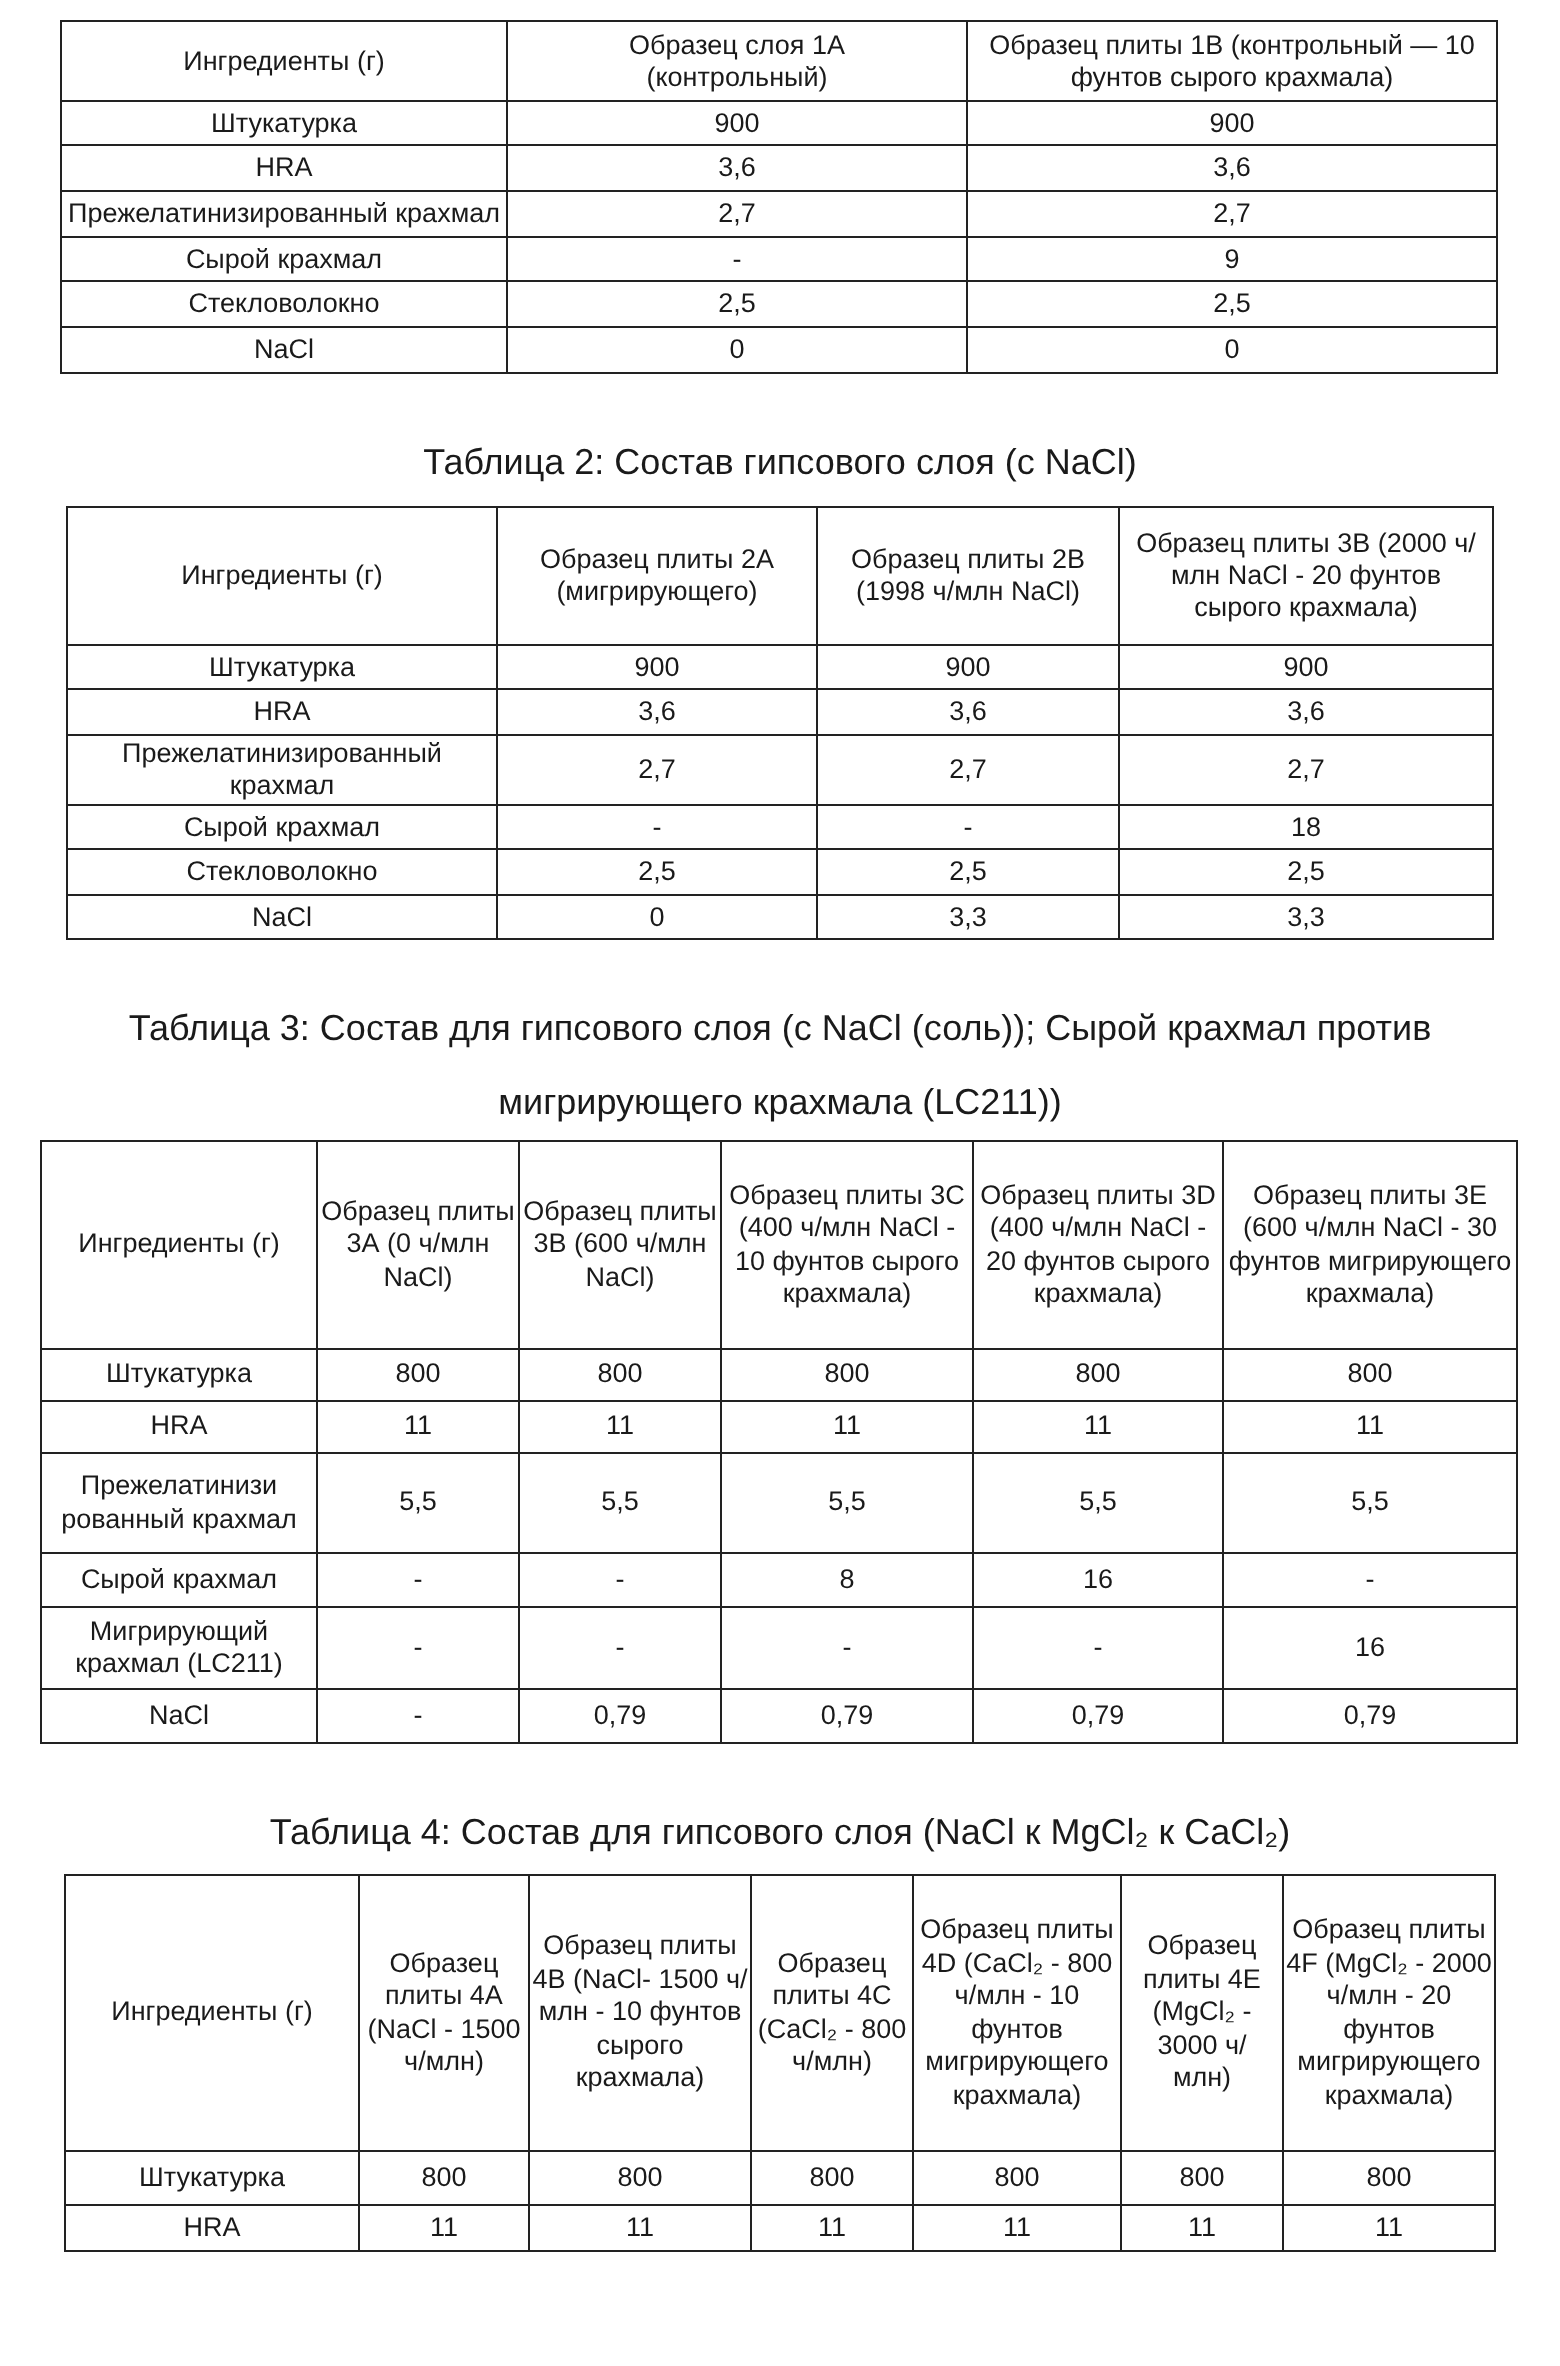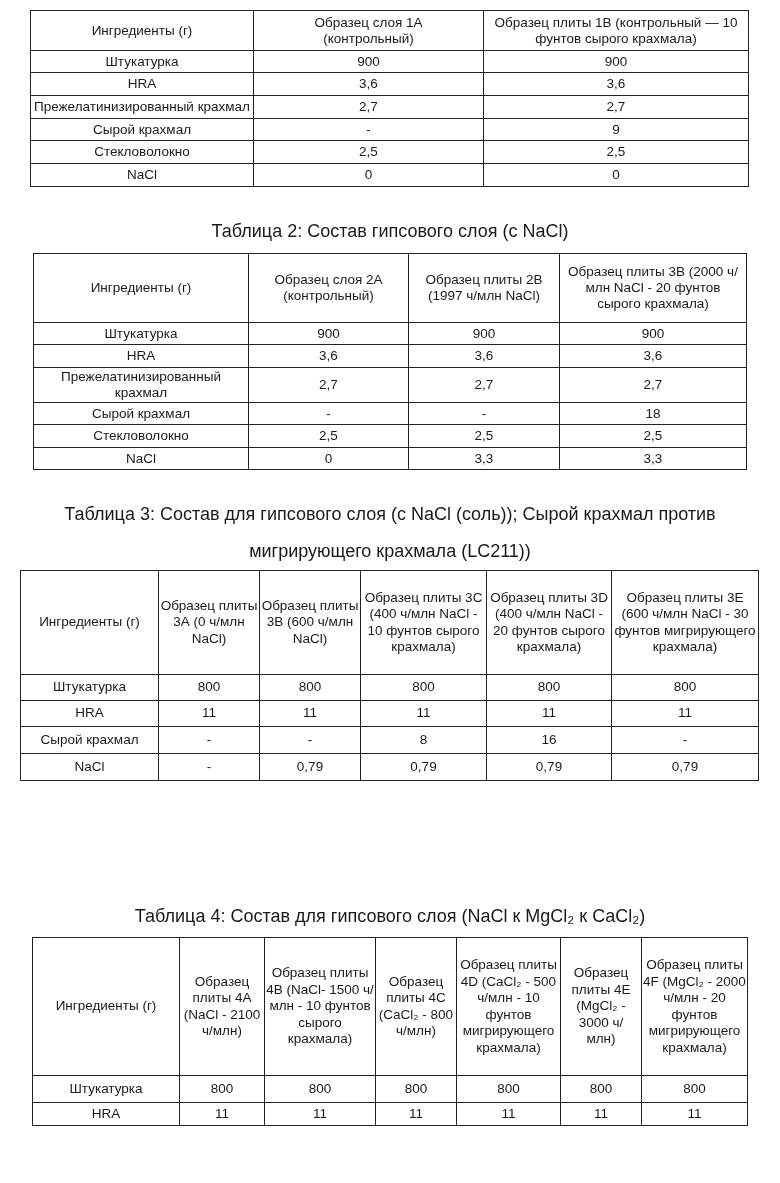--- a/index.html
+++ b/index.html
@@ -70,22 +70,22 @@
 <table id="t2">
   <colgroup>
       <col style="width:215px">
       <col style="width:160px">
       <col style="width:151px">
       <col style="width:187px">
     </colgroup>
   <tbody>
       <tr style="height:69px">
     <th>Ингредиенты (г)</th>
-    <th style="padding:0 10px">Образец слоя 2А (контрольный)</th>
-    <th>Образец плиты 2В (1997 ч/млн NaCl)</th>
+    <th style="padding:0 10px">Образец плиты 2А (мигрирующего)</th>
+    <th>Образец плиты 2В (1998 ч/млн NaCl)</th>
     <th style="padding:0 6px">Образец плиты 3В (2000 ч/млн NaCl - 20 фунтов сырого крахмала)</th>
   </tr>
   <tr style="height:22px">
         <td>Штукатурка</td>
         <td>900</td>
         <td>900</td>
         <td>900</td>
       </tr>
   <tr style="height:23px">
         <td>HRA</td>
@@ -149,27 +149,43 @@
         <td>800</td>
       </tr>
   <tr style="height:26px">
         <td>HRA</td>
         <td>11</td>
         <td>11</td>
         <td>11</td>
         <td>11</td>
         <td>11</td>
       </tr>
+  <tr style="height:50px">
+        <td>Прежелатинизи рованный крахмал</td>
+        <td>5,5</td>
+        <td>5,5</td>
+        <td>5,5</td>
+        <td>5,5</td>
+        <td>5,5</td>
+      </tr>
   <tr style="height:27px">
         <td>Сырой крахмал</td>
         <td>-</td>
         <td>-</td>
         <td>8</td>
         <td>16</td>
         <td>-</td>
+      </tr>
+  <tr style="height:41px">
+        <td style="padding:0 14px">Мигрирующий крахмал (LC211)</td>
+        <td>-</td>
+        <td>-</td>
+        <td>-</td>
+        <td>-</td>
+        <td>16</td>
       </tr>
   <tr style="height:27px">
         <td>NaCl</td>
         <td>-</td>
         <td>0,79</td>
         <td>0,79</td>
         <td>0,79</td>
         <td>0,79</td>
       </tr>
 </tbody>
@@ -182,24 +198,24 @@
       <col style="width:85px">
       <col style="width:111px">
       <col style="width:81px">
       <col style="width:104px">
       <col style="width:81px">
       <col style="width:106px">
     </colgroup>
   <tbody>
       <tr style="height:138px">
     <th>Ингредиенты (г)</th>
-    <th>Образец плиты 4А (NaCl - 2100 ч/млн)</th>
+    <th>Образец плиты 4А (NaCl - 1500 ч/млн)</th>
     <th>Образец плиты 4В (NaCl- 1500 ч/млн - 10 фунтов сырого крахмала)</th>
     <th>Образец плиты 4С (CaCl₂ - 800 ч/млн)</th>
-    <th>Образец плиты 4D (CaCl₂ - 500 ч/млн - 10 фунтов мигрирующего крахмала)</th>
+    <th>Образец плиты 4D (CaCl₂ - 800 ч/млн - 10 фунтов мигрирующего крахмала)</th>
     <th style="padding:0 8px">Образец плиты 4Е (MgCl₂ - 3000 ч/млн)</th>
     <th>Образец плиты 4F (MgCl₂ - 2000 ч/млн - 20 фунтов мигрирующего крахмала)</th>
   </tr>
   <tr style="height:27px">
         <td>Штукатурка</td>
         <td>800</td>
         <td>800</td>
         <td>800</td>
         <td>800</td>
         <td>800</td>

